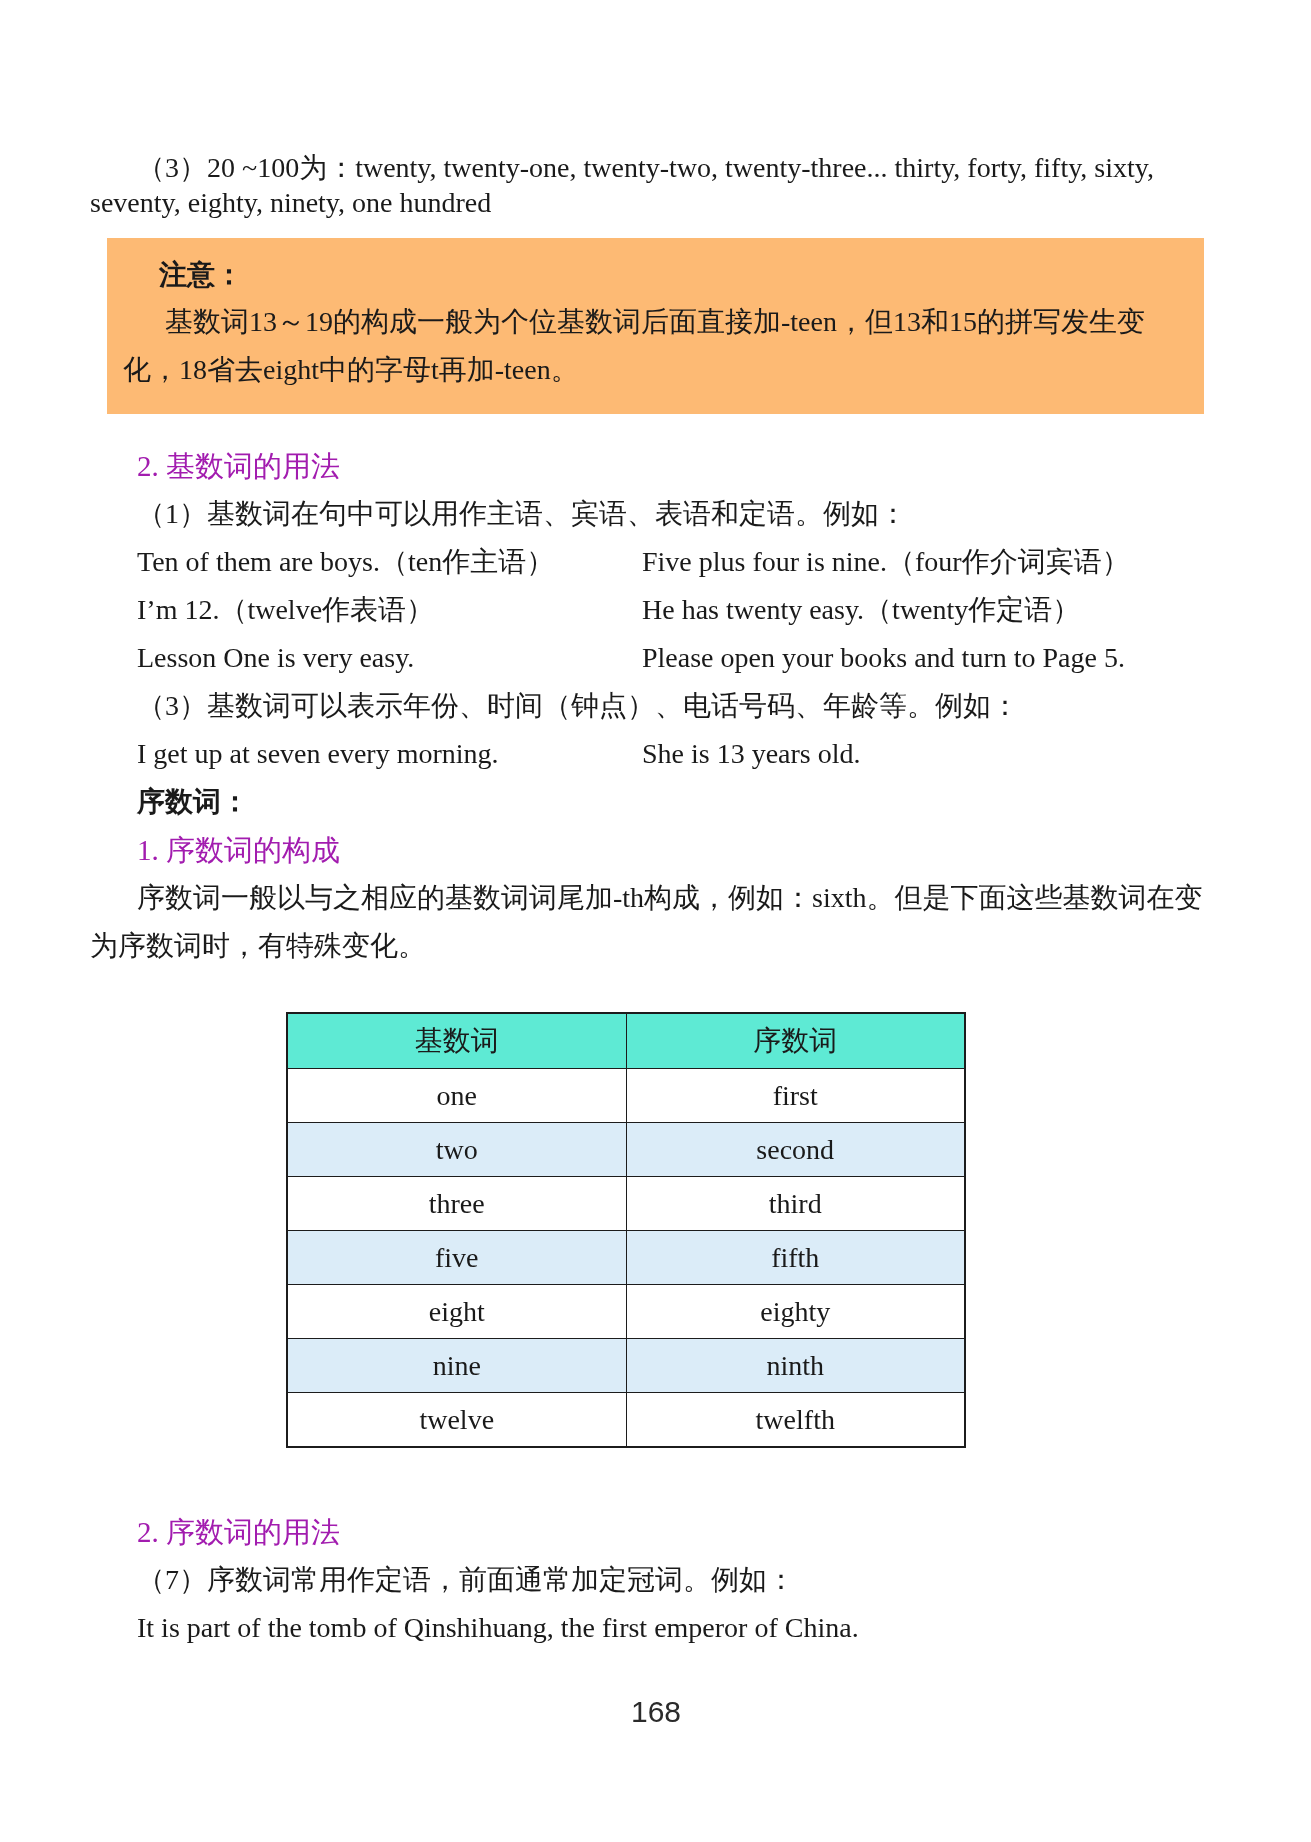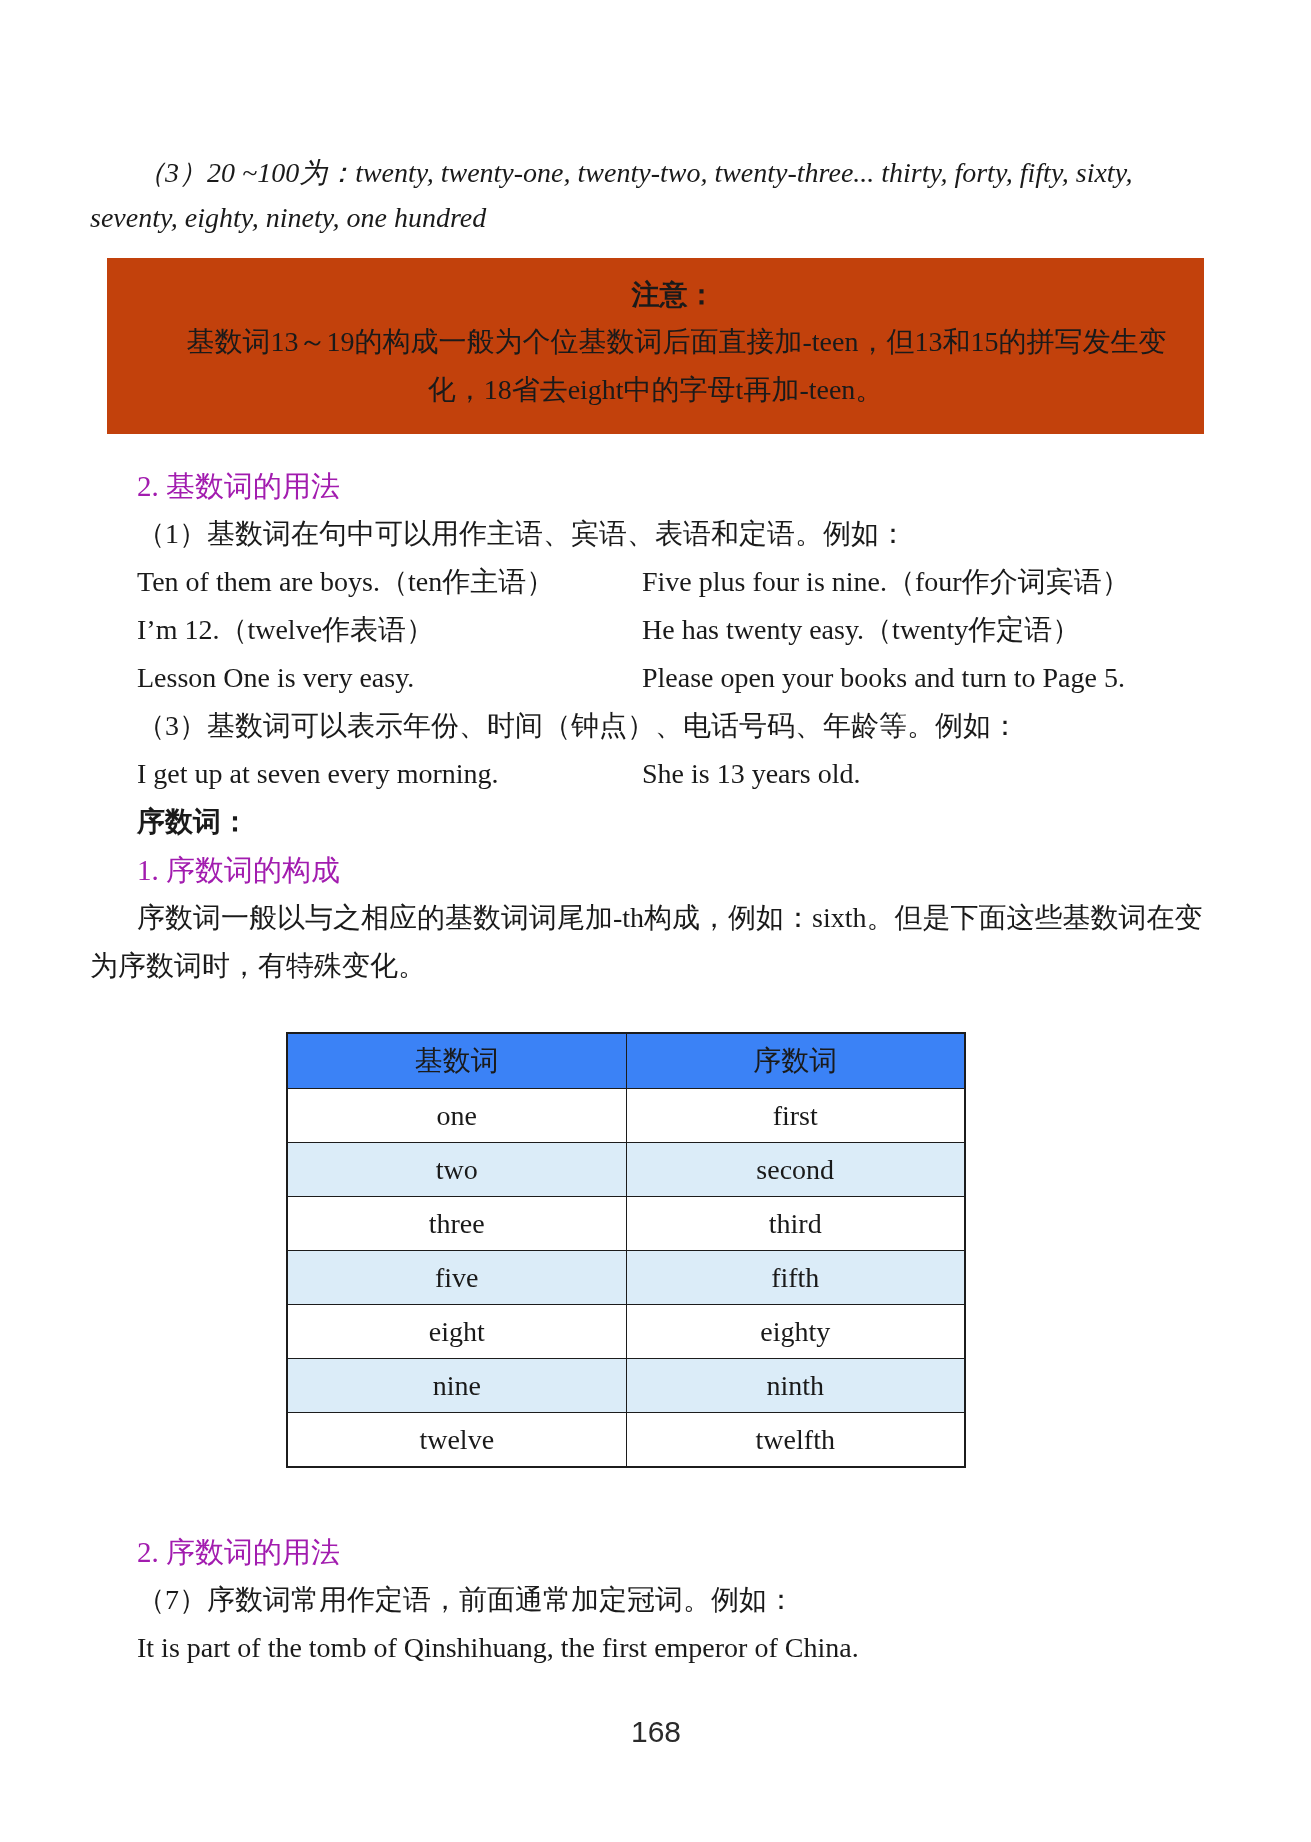--- a/index.html
+++ b/index.html
@@ -10,26 +10,25 @@
     padding:150px 89px 0 90px;
     background:#ffffff;
     font-family:"Liberation Serif","DejaVu Serif",serif;
     color:#1a1a1a;
     font-size:28px;
     line-height:48px;
     overflow:hidden;
   }
   p{margin:0;}
   .indent{text-indent:47px;}
-  .intro{line-height:45px;font-style:italic;}
+  .intro{line-height:35px;}
   .note{
     margin:18px 18px 0 17px;
     padding:14px 16px 20px 16px;
-    background:#c2410c;
-    text-align:center;
+    background:#fdba74;
   }
   .note-title{
     font-family:"Liberation Sans","DejaVu Sans",sans-serif;
     font-weight:bold;
     font-size:28px;
     line-height:46px;
     margin-left:36px;
   }
   .note-text{
     text-indent:42px;
@@ -61,21 +60,21 @@
   table.num-table td,table.num-table th{
     border:1px solid #1c1c1c;
     text-align:center;
     font-weight:normal;
     font-size:28px;
     line-height:28px;
     height:53px;
     padding:0;
   }
   table.num-table thead th{
-    background:#3b82f6;
+    background:#5eead4;
     height:54px;
   }
   table.num-table tbody tr:nth-child(even) td{
     background:#dbecf8;
   }
   .usage2{margin-top:60px;}
   .page-number{
     margin-top:42px;
     text-align:center;
     font-family:"Liberation Sans","DejaVu Sans",sans-serif;

